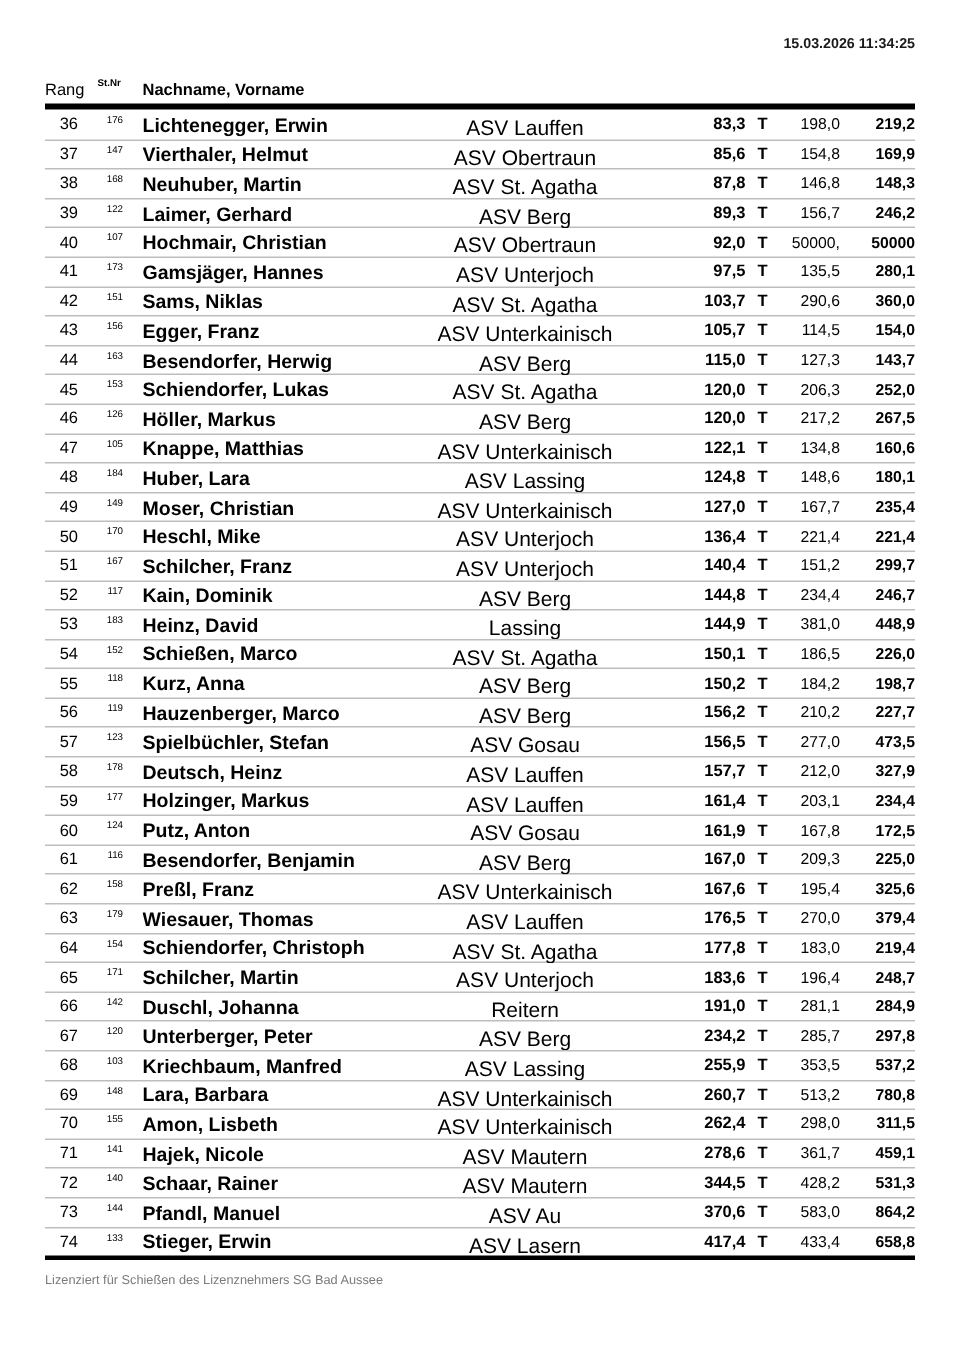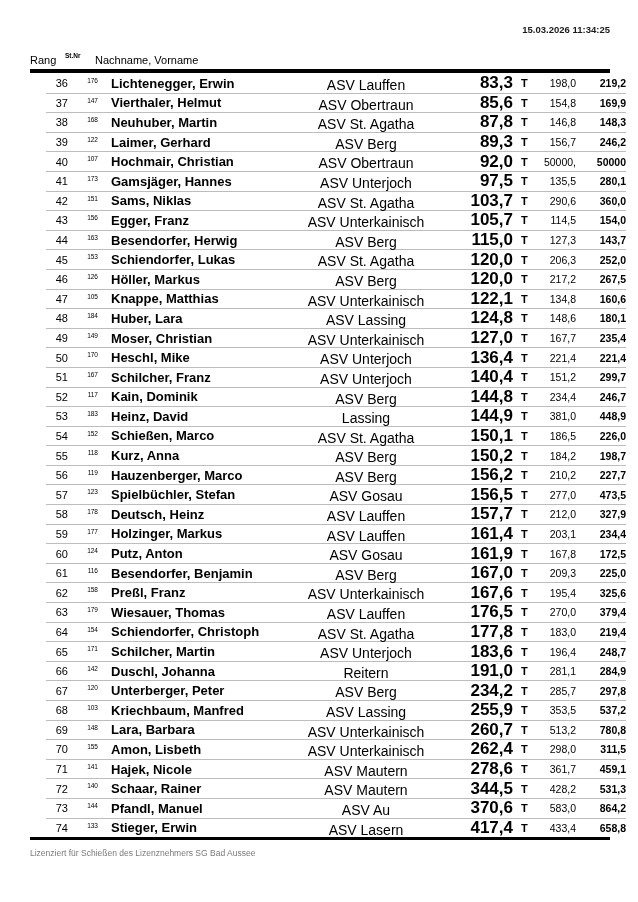--- a/index.html
+++ b/index.html
@@ -26,31 +26,31 @@
   .th-rank {
     position: absolute; left: 0; top: 2px;
     font-size: 11px; font-weight: normal;
   }
   .th-stnr {
     position: absolute; left: 35px; top: 0px;
     font-size: 6.5px; font-weight: bold;
   }
   .th-name {
     position: absolute; left: 65px; top: 2px;
-    font-size: 11px; font-weight: normal;
+    font-size: 11px; font-weight: bold;
   }
   .header-rule {
     position: absolute;
     top: 69px; left: 30px;
     width: 580px; height: 4px;
     background: #000000;
   }
   .rows {
     position: absolute;
-    top: 74px; left: 46px;
+    top: 74px; left: 30px;
     width: 580px;
   }
   .row {
     display: flex;
     align-items: center;
     height: 18.6px;
     border-bottom: 1px solid #bdbdbd;
   }
   .row:last-child { border-bottom: none; }
   .c-rank {
@@ -75,21 +75,21 @@
     width: 180px;
     font-size: 14px;
     white-space: nowrap; overflow: hidden;
     flex-shrink: 0;
     align-self: flex-start;
     padding-top: 3px;
     text-align: center;
   }
   .c-s1 {
     width: 57px; text-align: right;
-    font-size: 17px; font-weight: bold;
+    font-size: 11px; font-weight: bold;
     flex-shrink: 0;
   }
   .c-t {
     width: 24px; text-align: left;
     padding-left: 8px; box-sizing: border-box;
     font-size: 11px; font-weight: bold;
     flex-shrink: 0;
   }
   .c-s2 {
     width: 39px; text-align: right;

